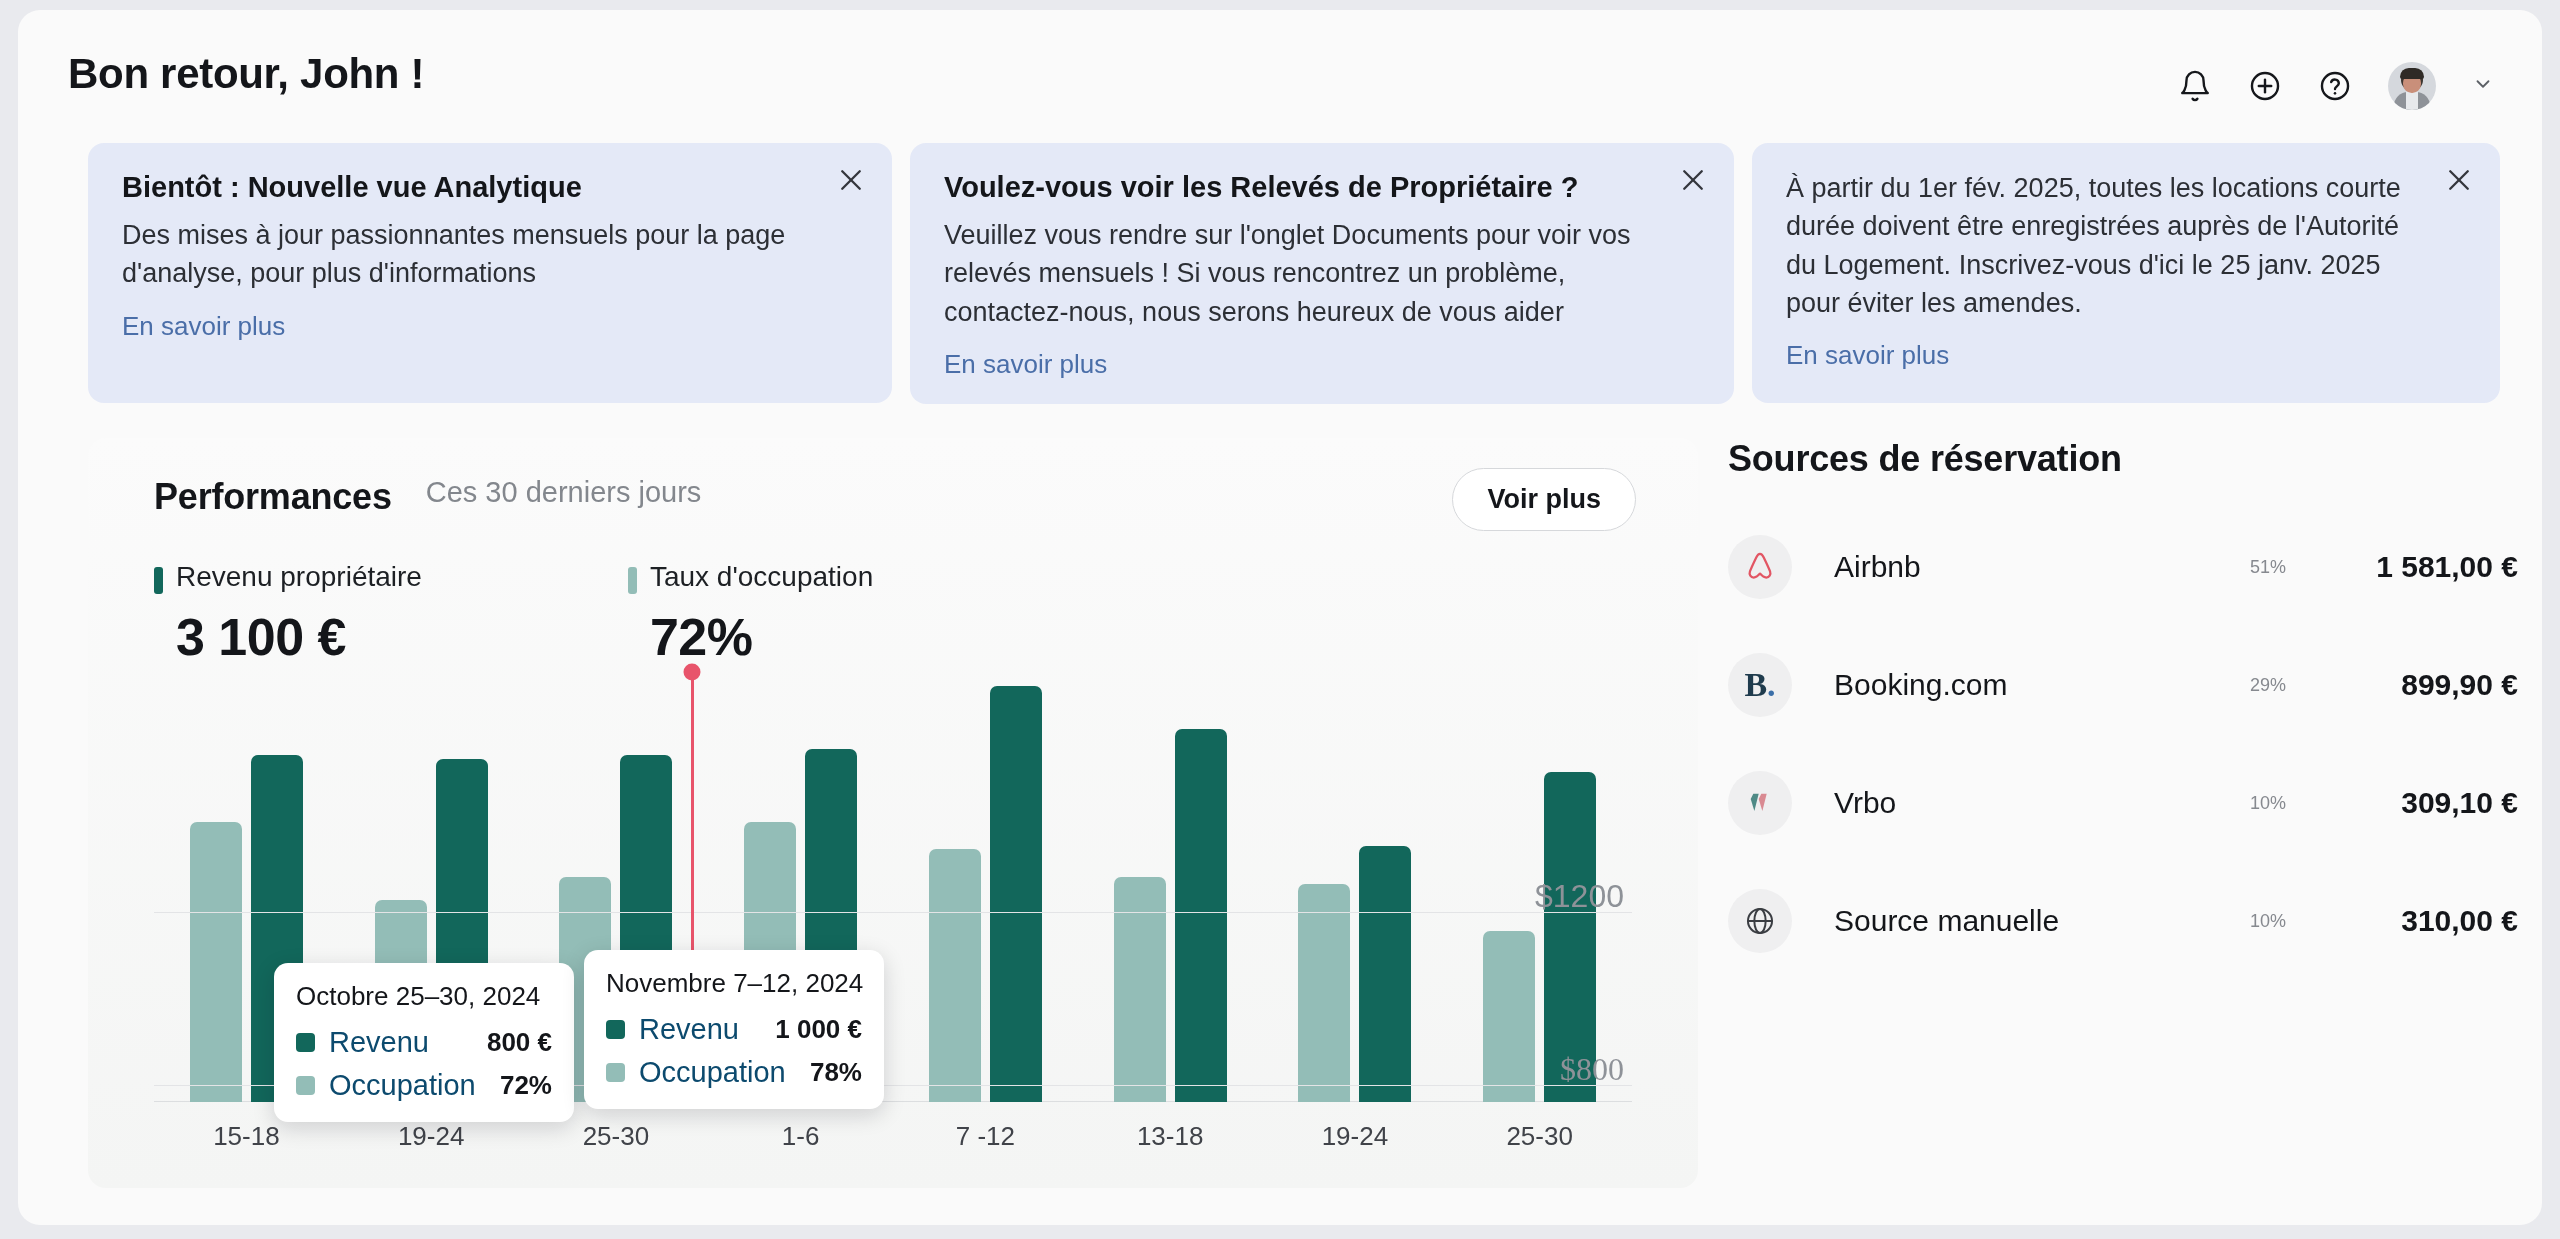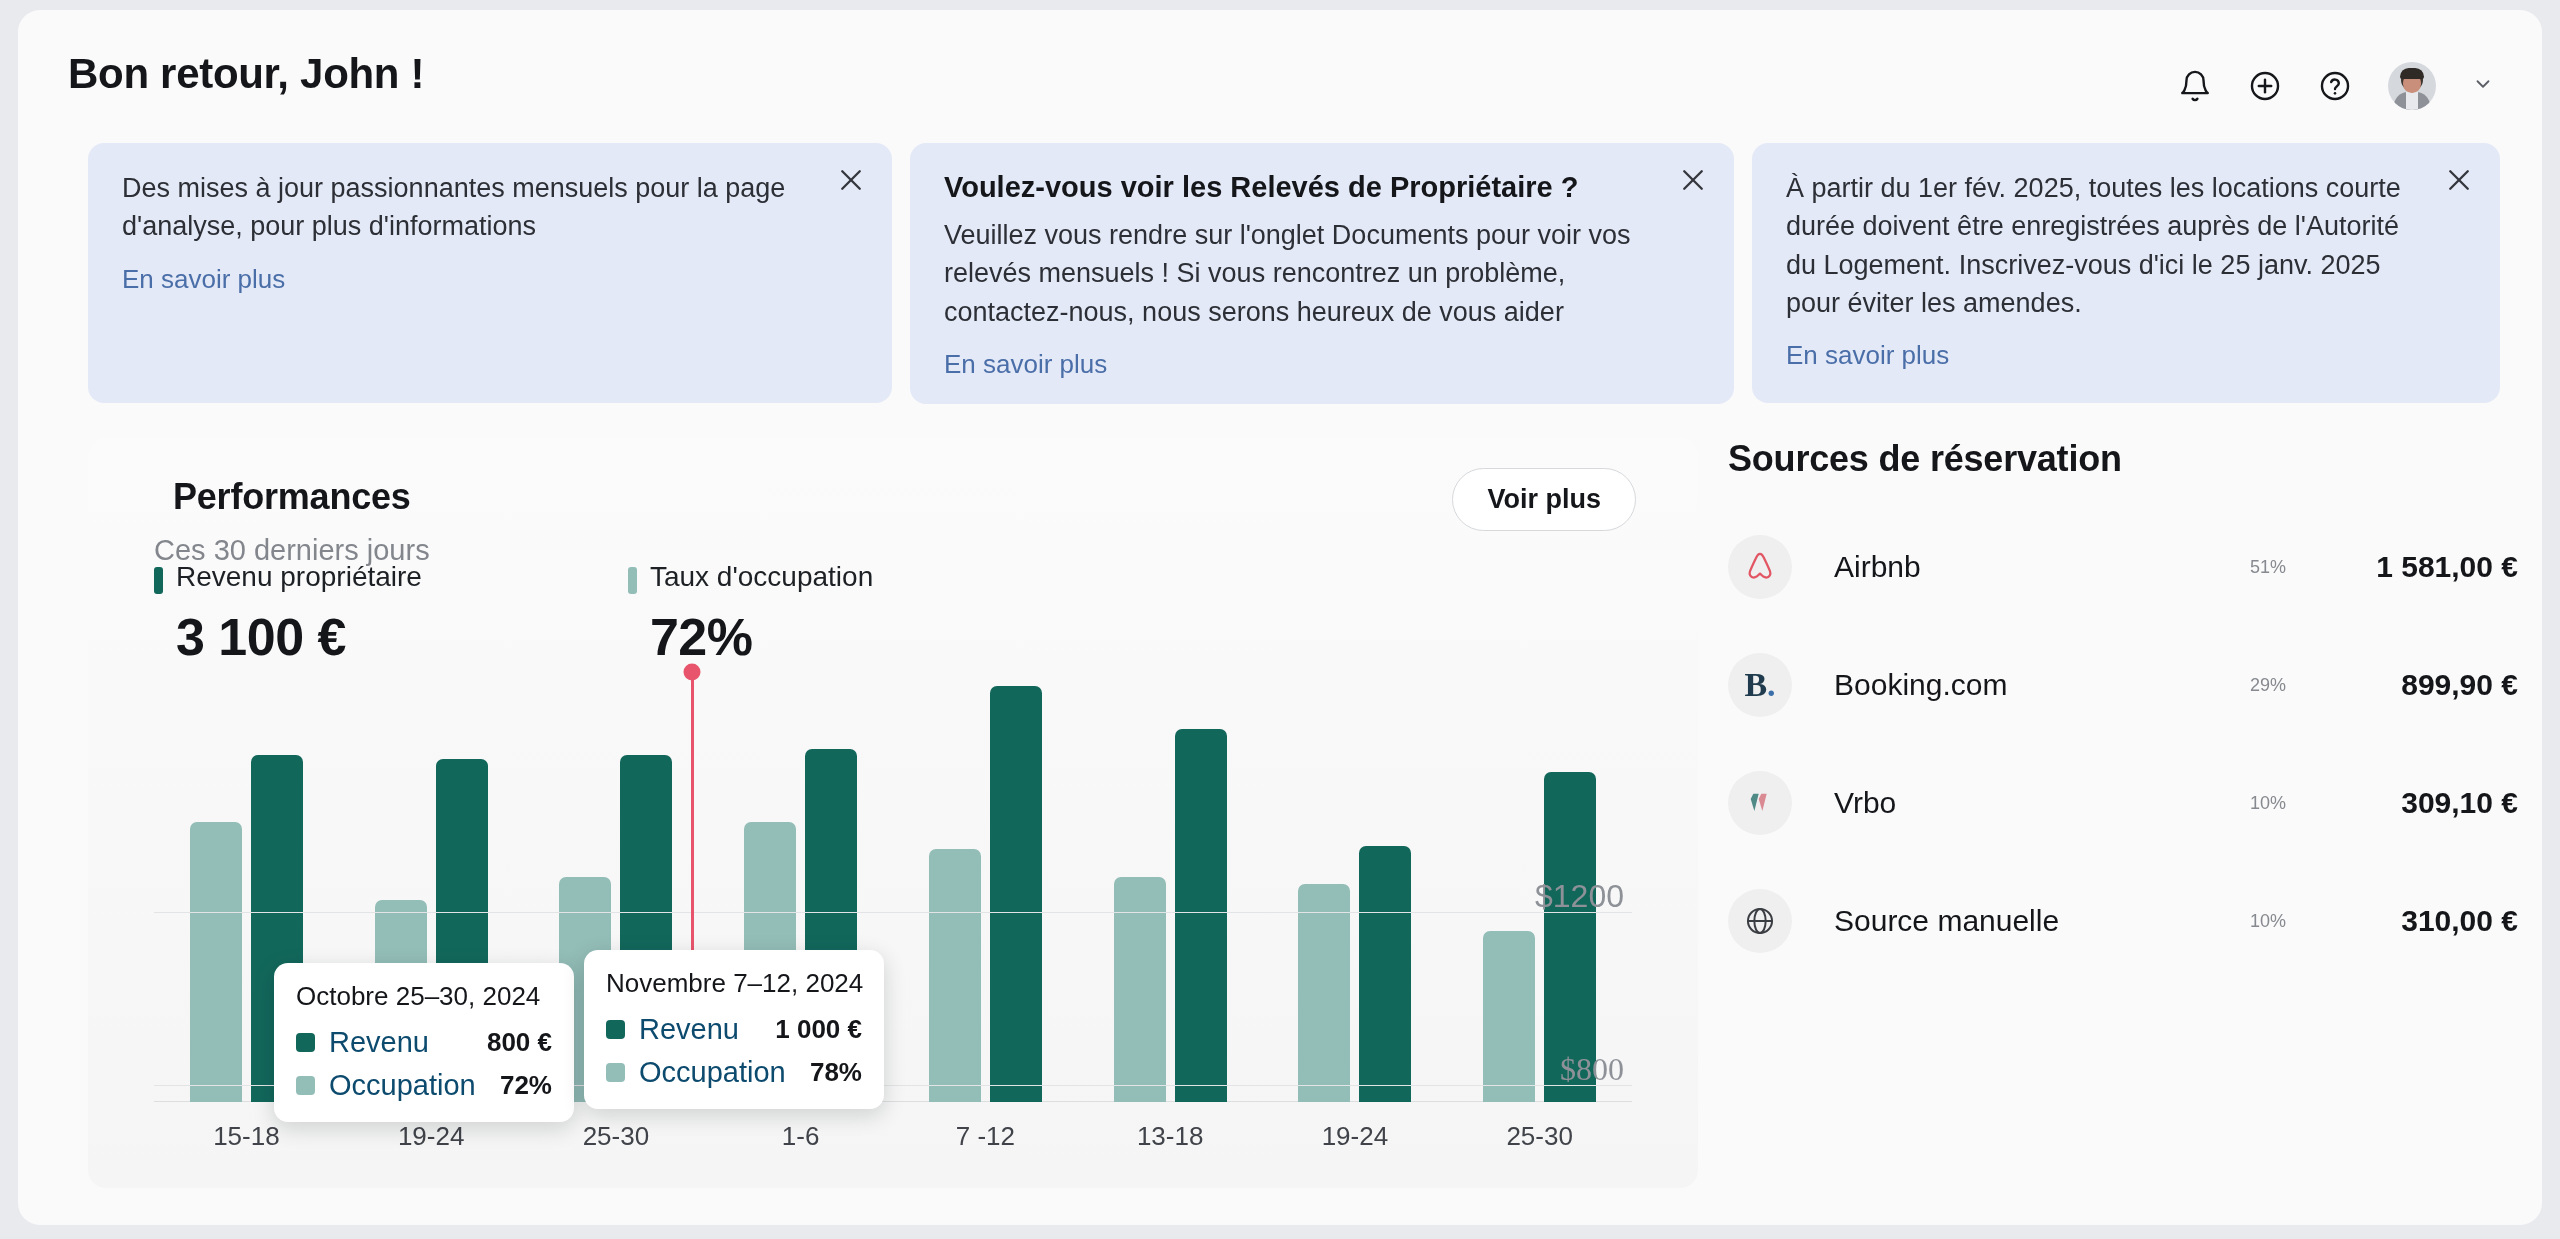--- a/index.html
+++ b/index.html
@@ -71,21 +71,21 @@
     width:30px; height:30px; color:#33363c; cursor:pointer;
   }
 
   
   .perf-card {
     position:absolute; left:70px; top:428px;
     width:1610px; height:750px;
     background:linear-gradient(180deg,#fbfbfb 0%, #f4f5f4 100%);
     border-radius:18px;
   }
-  .perf-head { position:absolute; left:66px; top:38px; display:flex; align-items:center; gap:16px;flex-direction:column; }
+  .perf-head { position:absolute; left:66px; top:38px; display:flex; align-items:flex-start; gap:34px; }
   .perf-title { font-size:36px; font-weight:700; color:#14161a; letter-spacing:-0.2px;}
   .perf-sub { font-size:29px; color:#83878d; font-weight:400; }
   .see-more {
     position:absolute; right:62px; top:30px;
     background:#fff; border:1.5px solid #d6d8db; border-radius:32px;
     padding:15px 34px; font-size:27px; font-weight:700; color:#14161a;
     cursor:pointer; font-family:inherit;
   }
 
   .metrics { position:absolute; left:66px; top:125px; display:flex; gap:0; }
@@ -181,20 +181,21 @@
         <svg class="chev" viewBox="0 0 24 24" fill="none" stroke="currentColor" stroke-width="2" stroke-linecap="round" stroke-linejoin="round">
             <polyline points="6 9 12 15 18 9"></polyline>
           </svg>
       </span>
     </div>
   </div>
 
   <div class="banners">
 
     <div class="banner b1">
+      <div class="banner-title">Bientôt : Nouvelle vue Analytique</div>
       <div class="banner-body">Des mises à jour passionnantes mensuels pour la page d'analyse, pour plus d'informations</div>
       <span class="banner-link">En savoir plus</span>
       <span class="banner-close">
         <svg viewBox="0 0 24 24" fill="none" stroke="currentColor" stroke-width="1.9" stroke-linecap="round">
             <line x1="5" y1="5" x2="19" y2="19"></line>
             <line x1="19" y1="5" x2="5" y2="19"></line>
           </svg>
       </span>
     </div>
 

